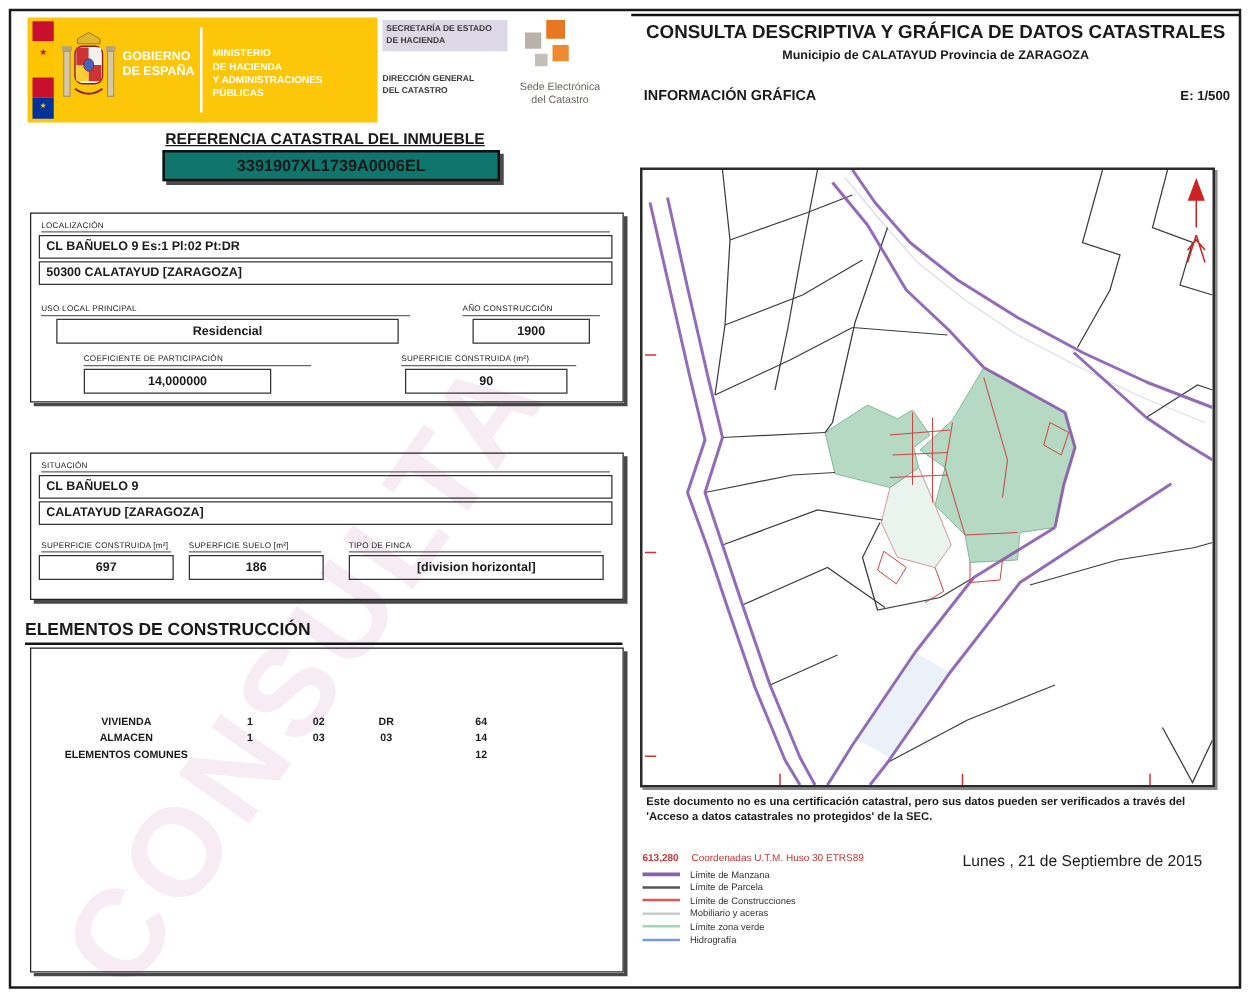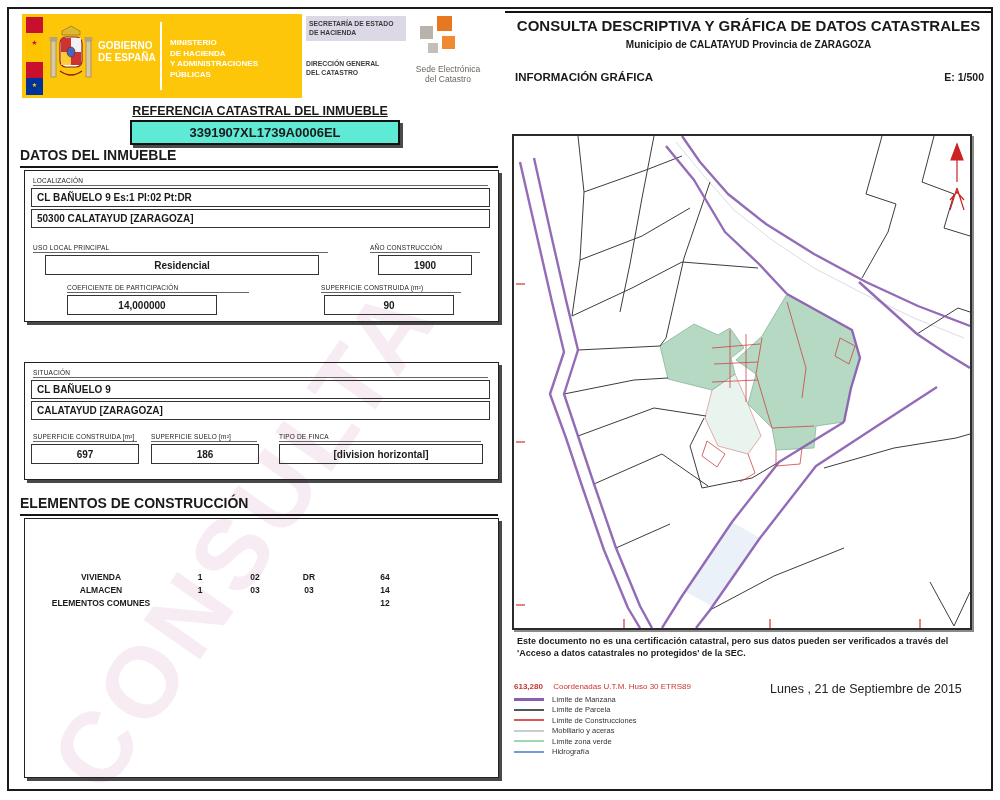--- a/index.html
+++ b/index.html
@@ -37,21 +37,21 @@
   .muni{font-weight:bold;font-size:10px;text-align:center;margin-top:5px;}
   .inforow{display:flex;justify-content:space-between;margin-top:21px;padding:0 8px 0 10px;gap:20px;}
   .inforow .ig{font-weight:bold;font-size:11.5px;}
   .inforow .esc{font-size:10.5px;font-weight:bold;}
 
   
   .refhead{position:absolute;left:110px;top:104px;width:300px;text-align:center;font-weight:bold;
            font-size:12.5px;text-decoration:underline;}
   .refbox{position:absolute;left:130px;top:120px;width:266px;height:21px;border:2px solid #111;
           box-shadow:3px 3px 0 rgba(30,30,30,.8);display:flex;align-items:center;justify-content:center;
-          font-weight:bold;font-size:13px;background:#5eead4;}
+          font-weight:bold;font-size:13px;background:#0f766e;}
   .sect-h{position:absolute;left:20px;width:478px;font-weight:bold;font-size:14px;
           border-bottom:2px solid #161616;padding-bottom:3px;}
   .databox{position:absolute;left:24px;width:473px;border:1.4px solid #222;
            box-shadow:3px 3px 0 rgba(40,40,40,.85);background:transparent;}
   .lbl{position:absolute;font-size:6.5px;color:#222;border-bottom:1px solid #666;padding-bottom:1px;letter-spacing:.2px;}
   .fld{position:absolute;border:1.2px solid #333;font-weight:bold;font-size:10px;display:flex;
        align-items:center;background:transparent;padding-left:5px;}
   .fld.center{justify-content:center;padding-left:0;}
 
   
@@ -136,21 +136,20 @@
     <div class="muni">Municipio de CALATAYUD Provincia de ZARAGOZA</div>
     <div class="inforow">
       <span class="ig">INFORMACIÓN GRÁFICA</span>
       <span class="esc">E: 1/500</span>
     </div>
   </div>
 
   <div class="refhead">REFERENCIA CATASTRAL DEL INMUEBLE</div>
   <div class="refbox">3391907XL1739A0006EL</div>
 
-  <div class="sect-h" style="top:147px;">DATOS DEL INMUEBLE</div>
   <div class="databox" style="top:170px;height:150px;">
     <div class="lbl" style="left:8px;top:6px;width:455px;">LOCALIZACIÓN</div>
     <div class="fld" style="left:6px;top:17px;width:452px;height:17px;">CL BAÑUELO 9 Es:1 Pl:02 Pt:DR</div>
     <div class="fld" style="left:6px;top:38px;width:452px;height:17px;">50300 CALATAYUD [ZARAGOZA]</div>
     <div class="lbl" style="left:8px;top:73px;width:295px;">USO LOCAL PRINCIPAL</div>
     <div class="fld center" style="left:20px;top:84px;width:272px;height:18px;">Residencial</div>
     <div class="lbl" style="left:345px;top:73px;width:110px;">AÑO CONSTRUCCIÓN</div>
     <div class="fld center" style="left:353px;top:84px;width:92px;height:18px;">1900</div>
     <div class="lbl" style="left:42px;top:113px;width:182px;">COEFICIENTE DE PARTICIPACIÓN</div>
     <div class="fld center" style="left:42px;top:124px;width:148px;height:18px;">14,000000</div>

